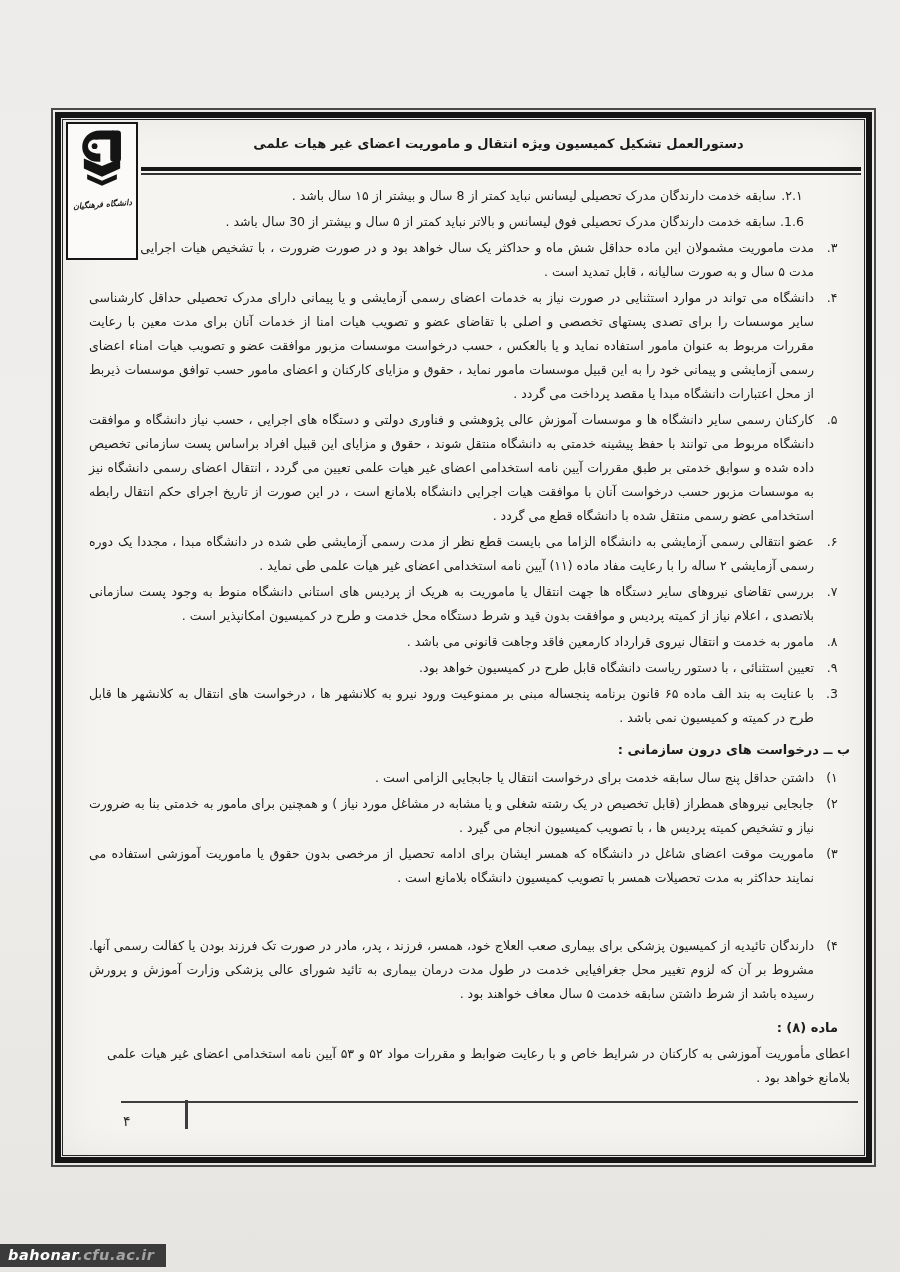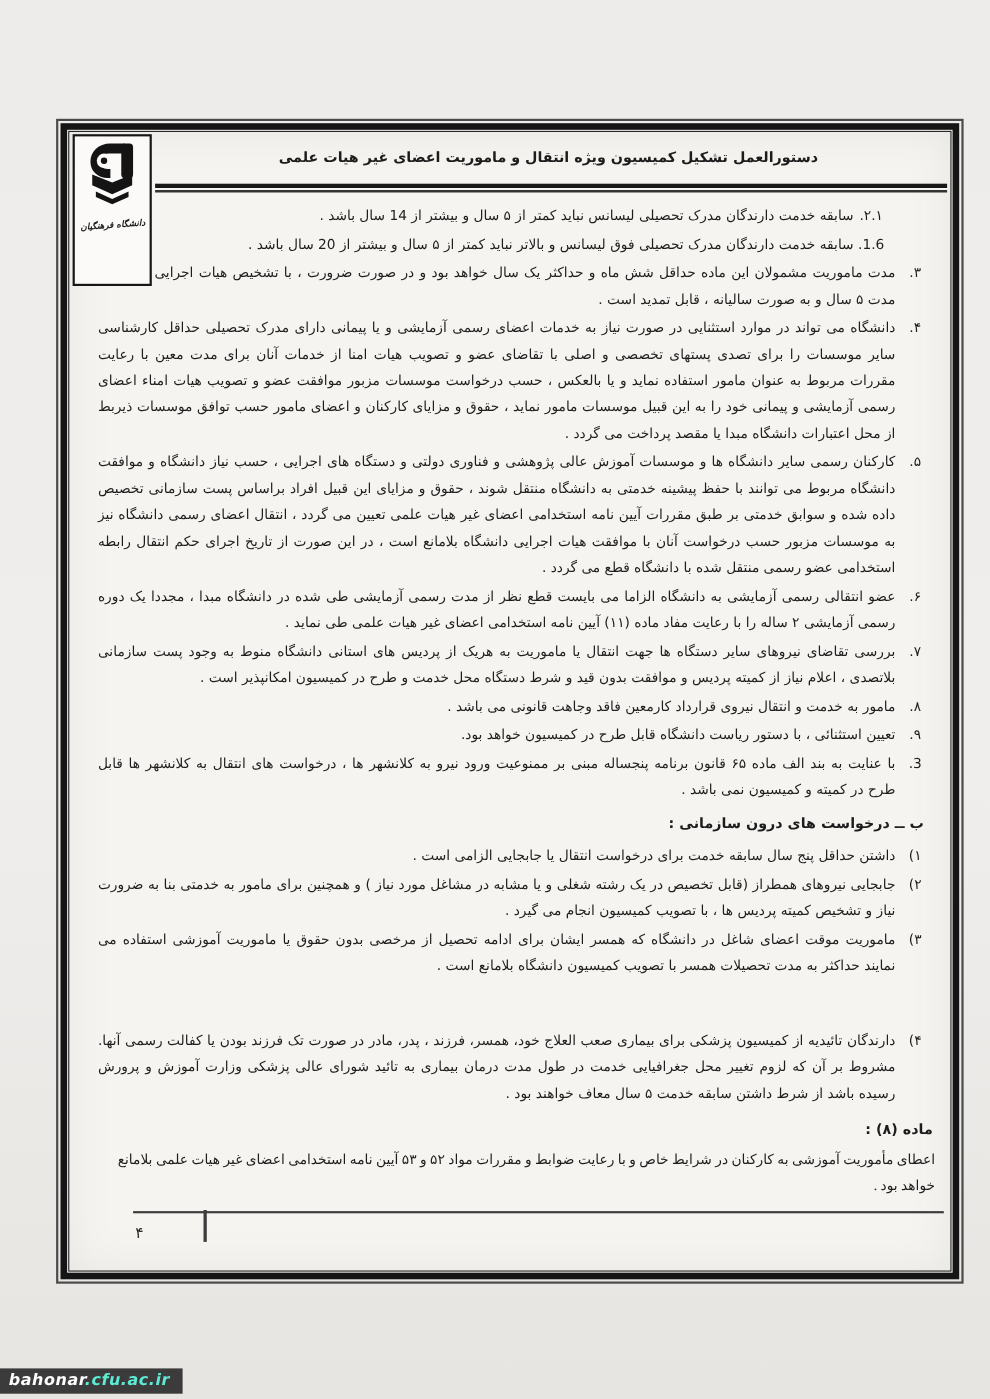--- a/index.html
+++ b/index.html
@@ -37,33 +37,33 @@
   .content{
     position:absolute;top:64px;left:20px;right:14px;
     direction:rtl;text-align:justify;
     font-size:12.5px;line-height:24px;color:#1d1d1d;
   }
   .item{display:flex;margin-bottom:2px;}
   .item .num{flex:0 0 36px;text-align:center;white-space:nowrap;}
   .item .txt{flex:1;padding-left:6px;}
   .item.indent{padding-right:42px;}
   .item.indent .num{flex:0 0 32px;}
-  .sec-heading{font-weight:bold;font-size:13px;margin:8px 10px 4px 0;}
+  .sec-heading{font-weight:bold;font-size:13px;margin:8px 0 4px 0;}
   .gap-before{margin-top:44px;}
-  .art-heading{font-weight:bold;font-size:13px;margin:10px 2px 2px 0;}
-  .art-body{margin-left:24px;font-family:Liberation Serif, serif;}
+  .art-heading{font-weight:bold;font-size:13px;margin:10px 12px 2px 0;}
+  .art-body{margin-left:24px;}
   .footer-line{position:absolute;left:58px;right:6px;bottom:52px;height:2px;background:#3d3d3d;}
   .page-num{position:absolute;left:60px;bottom:26px;font-size:14px;color:#2a2a2a;}
   .footer-tick{position:absolute;left:122px;bottom:26px;width:3px;height:29px;background:#3d3d3d;}
   .watermark{
     position:absolute;left:0;bottom:5px;background:#3b3b3b;
     padding:3px 12px 4px 8px;font-weight:bold;font-style:italic;
     font-size:14.5px;color:#fdfdfd;letter-spacing:0.5px;z-index:5;
   }
-  .watermark .accent{color:#5eead4;}
+  .watermark .accent{color:#a3a3a3;}
 </style>
 </head>
 <body>
 
 <div class="frame">
   <div class="frame-inner">
 
     <div class="logo-box">
       <span>
         <svg viewBox="0 0 60 80" width="50" height="66" aria-hidden="true">
@@ -80,25 +80,25 @@
       <span class="logo-caption">دانشگاه فرهنگیان</span>
     </div>
 
     <div class="header-title">دستورالعمل تشکیل کمیسیون ویژه انتقال و ماموریت اعضای غیر هیات علمی</div>
     <div class="header-rule"></div>
 
     <div class="content">
 
       <div class="item indent">
         <span class="num">۲.۱.</span>
-        <span class="txt">سابقه خدمت دارندگان مدرک تحصیلی لیسانس نباید کمتر از ۵ سال و بیشتر از 14 سال باشد .</span>
+        <span class="txt">سابقه خدمت دارندگان مدرک تحصیلی لیسانس نباید کمتر از 8 سال و بیشتر از ۱۵ سال باشد .</span>
       </div>
       <div class="item indent">
         <span class="num">1.6.</span>
-        <span class="txt">سابقه خدمت دارندگان مدرک تحصیلی فوق لیسانس و بالاتر نباید کمتر از ۵ سال و بیشتر از 20 سال باشد .</span>
+        <span class="txt">سابقه خدمت دارندگان مدرک تحصیلی فوق لیسانس و بالاتر نباید کمتر از ۵ سال و بیشتر از 30 سال باشد .</span>
       </div>
       <div class="item">
         <span class="num">۳.</span>
         <span class="txt">مدت ماموریت مشمولان این ماده حداقل شش ماه و حداکثر یک سال خواهد بود و در صورت ضرورت ، با تشخیص هیات اجرایی حداکثر تا مدت ۵ سال و به صورت سالیانه ، قابل تمدید است .</span>
       </div>
       <div class="item">
         <span class="num">۴.</span>
         <span class="txt">دانشگاه می تواند در موارد استثنایی در صورت نیاز به خدمات اعضای رسمی آزمایشی و یا پیمانی دارای مدرک تحصیلی حداقل کارشناسی سایر موسسات را برای تصدی پستهای تخصصی و اصلی با تقاضای عضو و تصویب هیات امنا از خدمات آنان برای مدت معین با رعایت مقررات مربوط به عنوان مامور استفاده نماید و یا بالعکس ، حسب درخواست موسسات مزبور موافقت عضو و تصویب هیات امناء اعضای رسمی آزمایشی و پیمانی خود را به این قبیل موسسات مامور نماید ، حقوق و مزایای کارکنان و اعضای مامور حسب توافق موسسات ذیربط از محل اعتبارات دانشگاه مبدا یا مقصد پرداخت می گردد .</span>
       </div>
       <div class="item">

